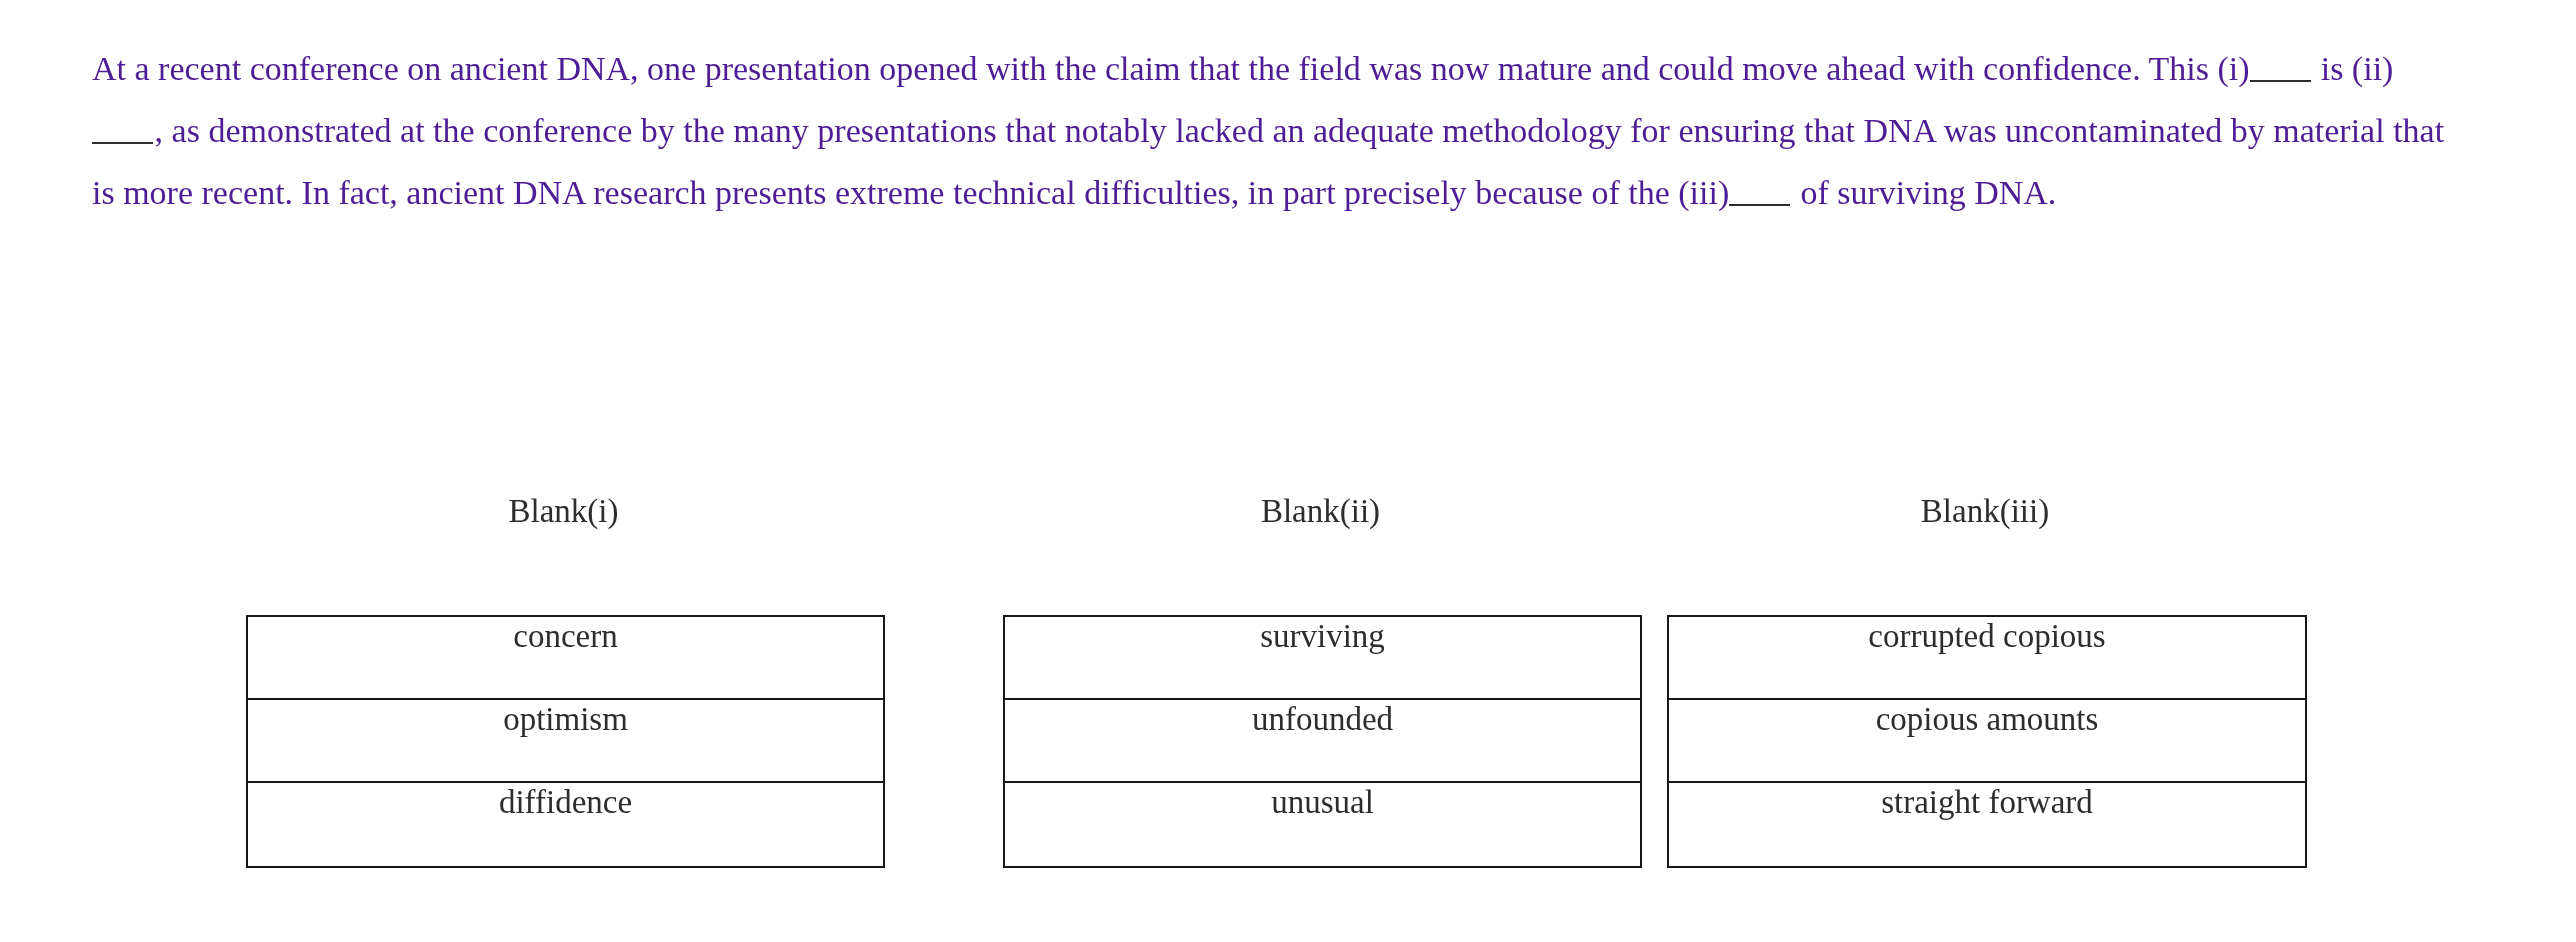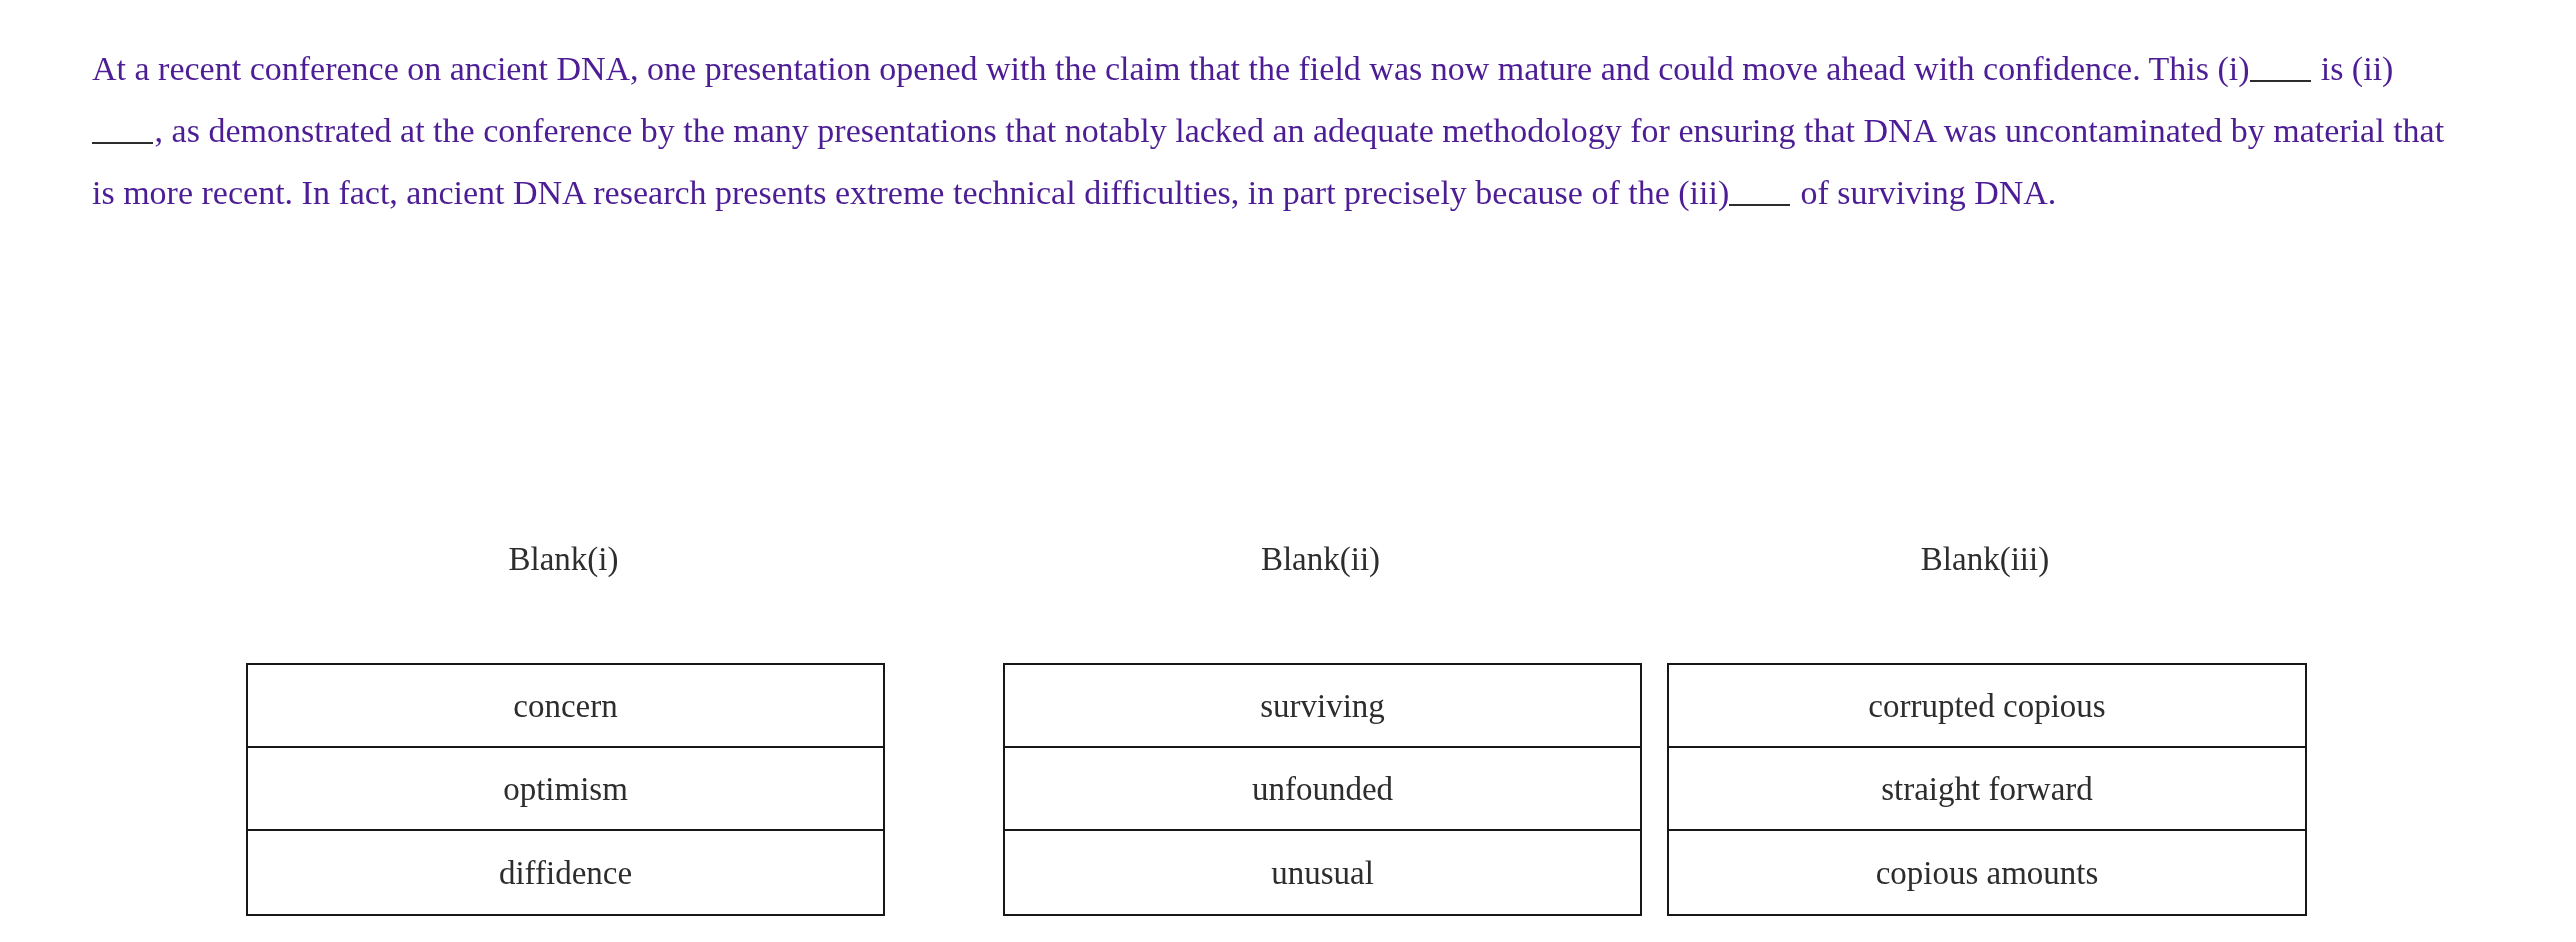--- a/index.html
+++ b/index.html
@@ -53,35 +53,34 @@
   .blank-group.g2 { left: 956px; width: 635px; padding-left: 47px; }
   .blank-group.g3 { left: 1667px; width: 636px; }
 
   .blank-header {
     text-align: center;
     font-size: 33px;
     line-height: 41px;
     color: #2d2d2d;
     margin-bottom: 0;
     height: 43px;
-    margin-top: 48px;
   }
 
   .option-table {
     margin-top: 81px;
     border: 2.5px solid #171717;
     border-collapse: collapse;
     width: 100%;
     background: #ffffff;
   }
   .option-row {
     border-bottom: 2.5px solid #171717;
     height: 83px;
     display: flex;
-    align-items: center;
+    align-items: flex-start;
     justify-content: center;
     box-sizing: border-box;
   }
   .option-row:last-child { border-bottom: none; border-radius: 21px; }
   .option-label {
     font-size: 33px;
     line-height: 38px;
     color: #2d2d2d;
     text-align: center;
   }
@@ -125,22 +124,22 @@
     </div>
   </div>
 
   <div class="blank-group g3">
     <div class="blank-header">Blank(iii)</div>
     <div class="option-table">
       <div class="option-row">
         <span class="option-label">corrupted copious</span>
       </div>
       <div class="option-row">
-        <span class="option-label">straight forward</span>
+        <span class="option-label">copious amounts</span>
       </div>
       <div class="option-row">
-        <span class="option-label">copious amounts</span>
+        <span class="option-label">straight forward</span>
       </div>
     </div>
   </div>
 
 </div>
 
 
 </body></html>

